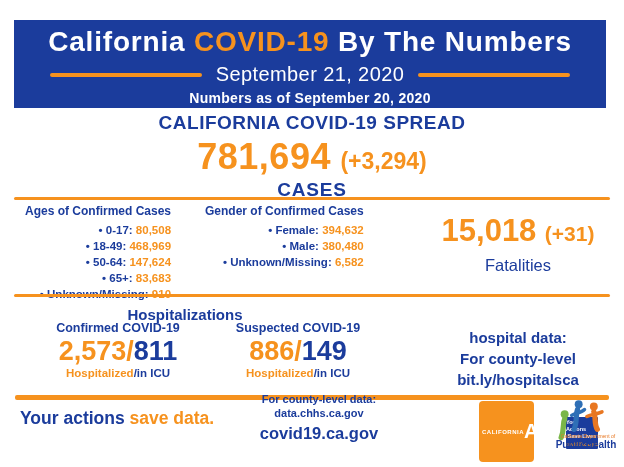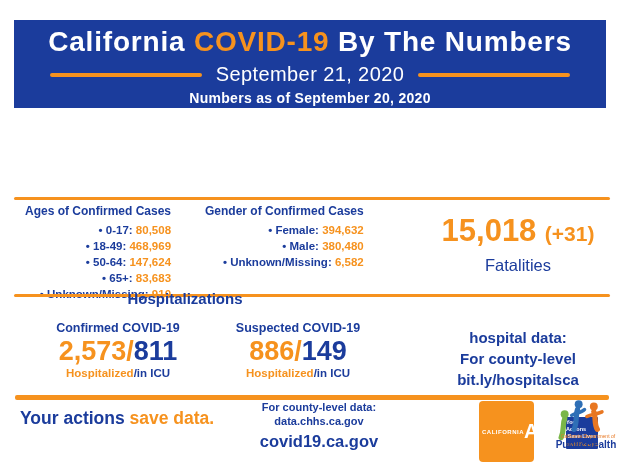--- a/index.html
+++ b/index.html
@@ -44,34 +44,34 @@
   .gender-col { left:205px; }
   .demo-heading { font-size:12px; font-weight:700; color:#1b3c9c; margin-bottom:4px; }
   .demo-item { font-size:11.5px; font-weight:700; line-height:16px;text-align:right; }
   .demo-item .lbl::before { content:"\2022  "; }
   .fatalities-block { position:absolute; left:420px; top:213px; width:196px; text-align:center; }
   .fatal-total { font-size:31px; font-weight:700; color:#f6921e; }
   .fatal-delta { font-size:21px; font-weight:700; color:#f6921e; margin-left:4px; }
   .fatal-label { font-size:16.5px; font-weight:400; color:#1b3c9c; margin-top:7px; }
 
   
-  .hosp-heading { position:absolute; left:0; top:290px; width:370px; text-align:center;
+  .hosp-heading { position:absolute; left:0; top:306px; width:370px; text-align:center;
     font-size:15px; font-weight:700; color:#1b3c9c; }
   .hosp-col { position:absolute; top:321px; width:172px; text-align:center; }
   .hosp-col-1 { left:32px; }
   .hosp-col-2 { left:212px; }
   .hosp-label { font-size:12.5px; font-weight:700; color:#1b3c9c; }
   .hosp-numbers { font-size:27px; font-weight:700; line-height:30px; margin-top:1px; }
   .hosp-caption { font-size:11.5px; font-weight:700; line-height:14px; }
   .hosp-county { position:absolute; left:424px; top:327px; width:188px; text-align:center;
     font-size:15px; font-weight:700; color:#1b3c9c; line-height:21px; }
 
   
   .actions-line { position:absolute; left:20px; top:408px; font-size:17.5px; font-weight:700; }
-  .footer-center { position:absolute; left:233px; top:400px; width:172px; text-align:center; }
+  .footer-center { position:absolute; left:233px; top:392px; width:172px; text-align:center; }
   .footer-county { font-size:11px; font-weight:700; color:#1b3c9c; line-height:14px; }
   .footer-site { font-size:16.5px; font-weight:700; color:#1b3c9c; margin-top:4px; }
 
   
   .ca-all-logo {
     position:absolute; left:479px; top:401px; width:55px; height:61px;
     background:#f6921e; border-radius:4px; display:flex; flex-direction:row;
     align-items:center; padding:3px 3px 3px 3px;
   }
   .ca-all-state { font-size:6px; font-weight:700; color:#ffffff; letter-spacing:0.5px; white-space:nowrap; }
@@ -99,20 +99,28 @@
       <span>By The Numbers</span>
     </div>
     <div class="date-row">
       <span class="date-bar"></span>
       <span class="date-text">September 21, 2020</span>
       <span class="date-bar"></span>
     </div>
     <div class="asof-text">Numbers as of September 20, 2020</div>
   </div>
 
+  <div class="spread">
+    <div class="spread-heading">CALIFORNIA COVID-19 SPREAD</div>
+    <div class="spread-number-row">
+      <span class="spread-total">781,694</span>
+      <span class="spread-delta">(+3,294)</span>
+    </div>
+    <div class="spread-cases">CASES</div>
+  </div>
 
   <div class="divider divider-1"></div>
 
   <div class="demo-col ages-col">
     <div class="demo-heading">Ages of Confirmed Cases</div>
     <div class="demo-item">
       <span class="lbl blue">0-17:</span>
       <span class="orange">80,508</span>
     </div>
     <div class="demo-item">

